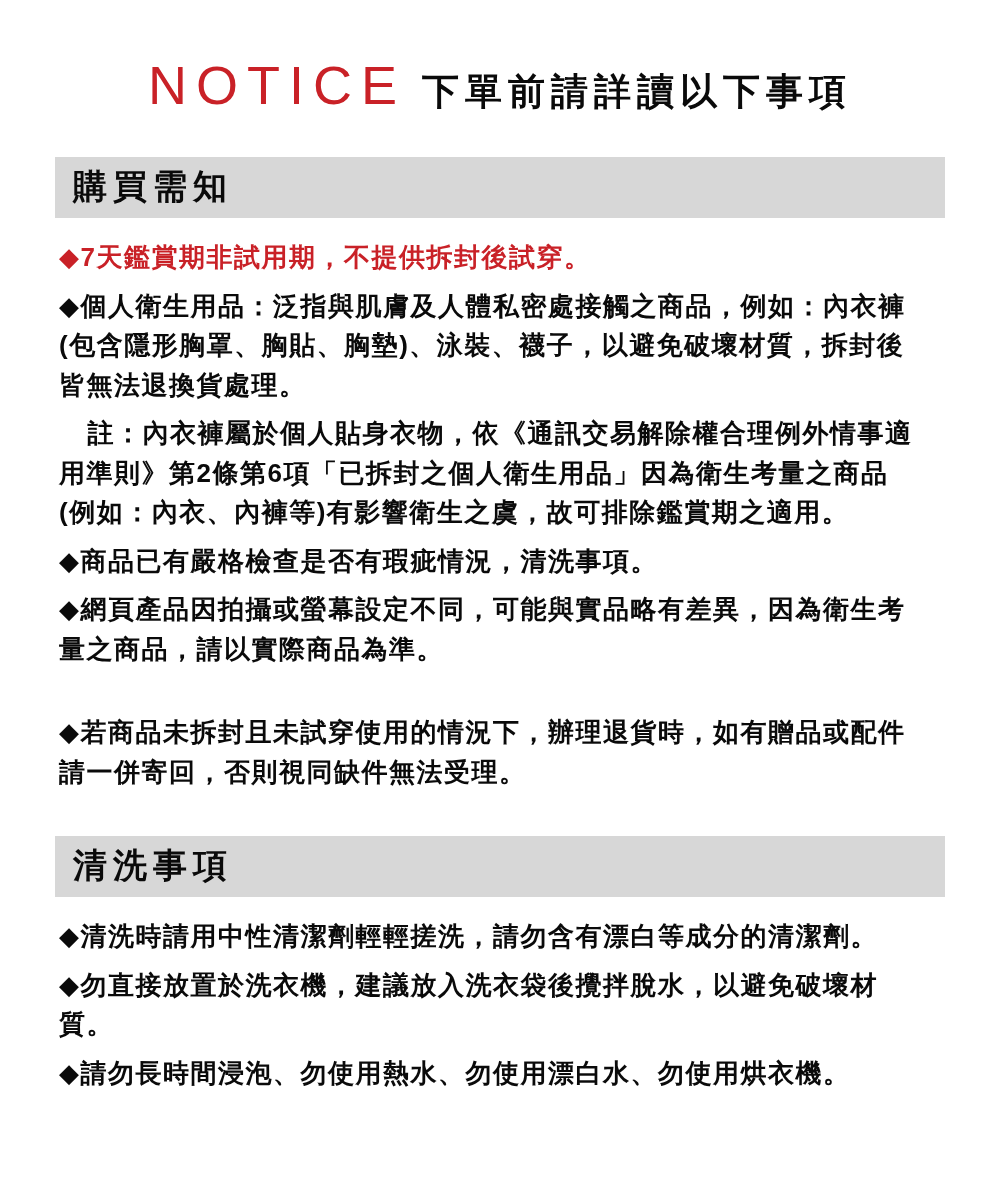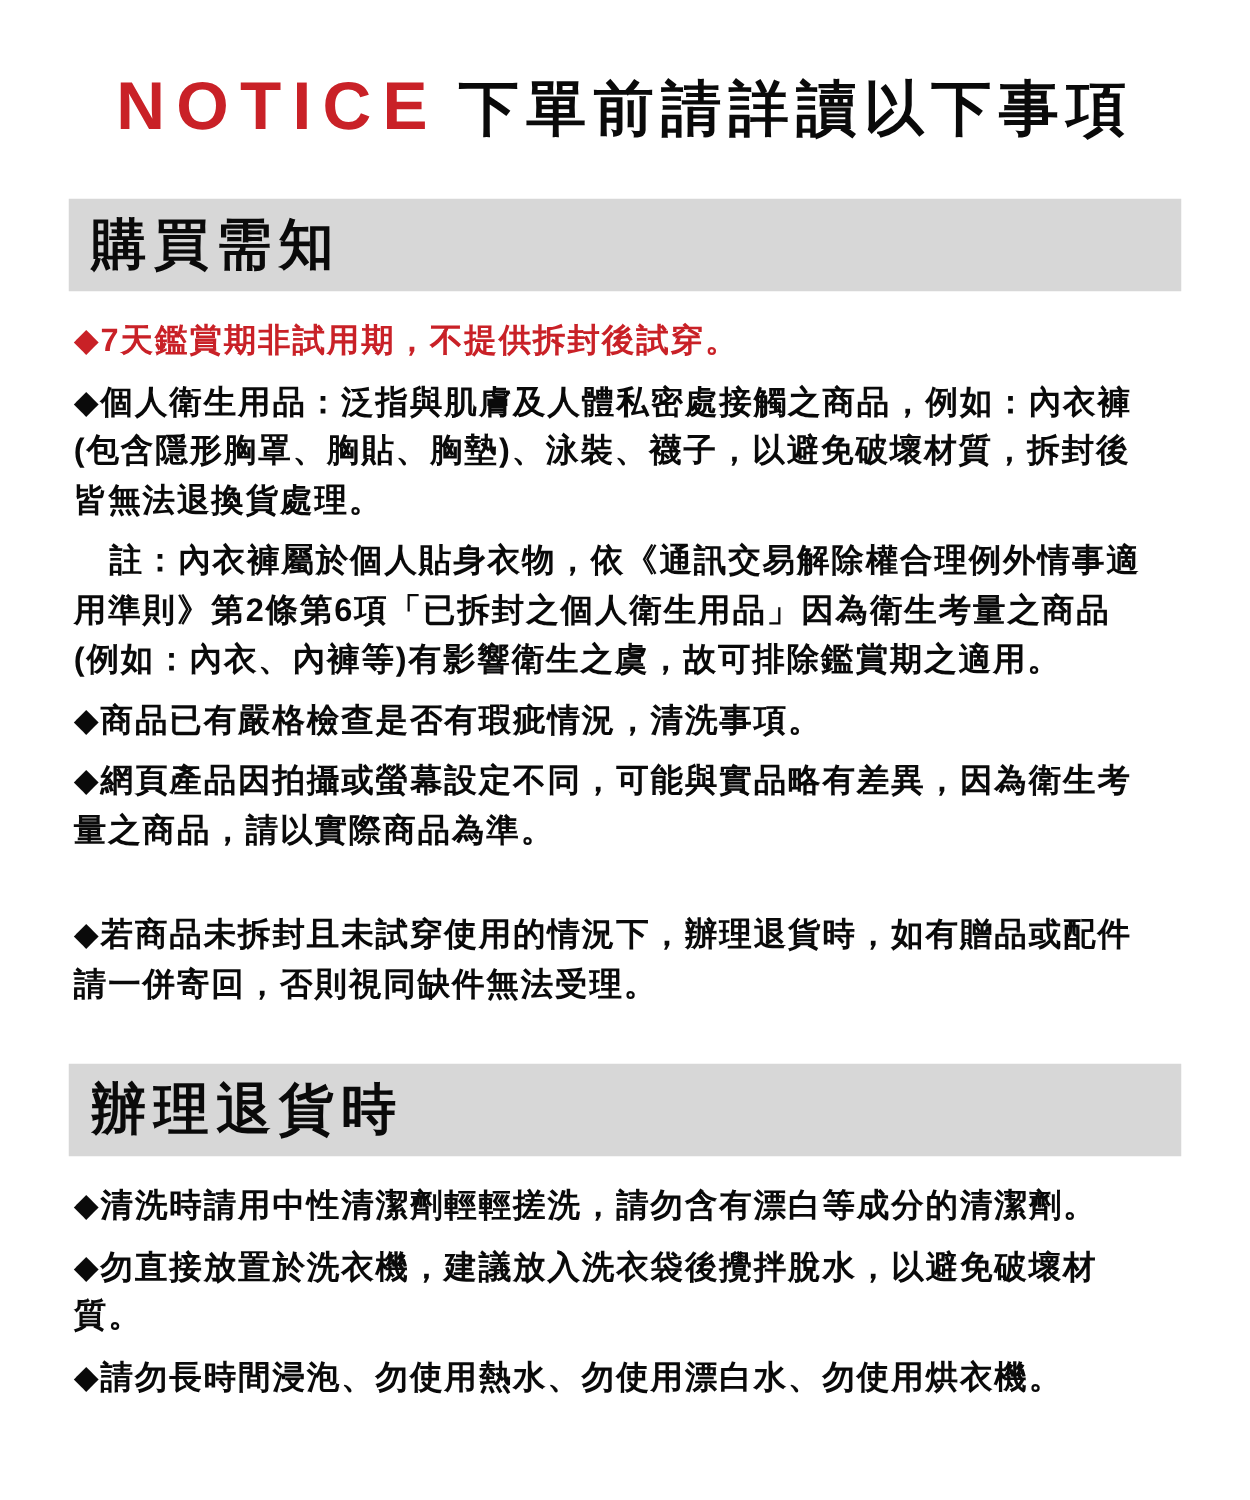--- a/index.html
+++ b/index.html
@@ -23,40 +23,40 @@
   }
   .header{
     text-align:center;
     white-space:nowrap;
     margin:6px 0 40px 0;
   }
   .notice-word{
     display:inline-block;
     color:var(--accent-red);
     font-size:54px;
-    font-weight:bold;
+    font-weight:normal;
     letter-spacing:9px;
     margin-right:16px;
     vertical-align:baseline;
   }
   .header-title{
     display:inline-block;
-    font-size:48px;
+    font-size:37px;
     font-weight:bold;
     letter-spacing:6px;
     color:var(--text-black);
     vertical-align:baseline;
   }
   .section{
     margin-bottom:44px;
   }
   .section:last-child{margin-bottom:0;}
   .section-heading{
     background:var(--heading-bar);
-    font-size:44px;
+    font-size:34px;
     font-weight:bold;
     letter-spacing:6px;
     padding:7px 18px 8px 18px;
     margin-bottom:20px;
     color:var(--text-black);
   }
   .items{
     padding:0 4px;
   }
   .item{
@@ -93,21 +93,21 @@
     </div>
   </section>
 
   <section class="section">
     <div class="items">
       <p class="item">◆若商品未拆封且未試穿使用的情況下，辦理退貨時，如有贈品或配件請一併寄回，否則視同缺件無法受理。</p>
     </div>
   </section>
 
   <section class="section">
-    <div class="section-heading">辦理退貨時</div>
+    <div class="section-heading">清洗事項</div>
     <div class="items">
       <p class="item">◆清洗時請用中性清潔劑輕輕搓洗，請勿含有漂白等成分的清潔劑。</p>
       <p class="item">◆勿直接放置於洗衣機，建議放入洗衣袋後攪拌脫水，以避免破壞材質。</p>
       <p class="item">◆請勿長時間浸泡、勿使用熱水、勿使用漂白水、勿使用烘衣機。</p>
 
     </div>
   </section>
 
 </div>
 

